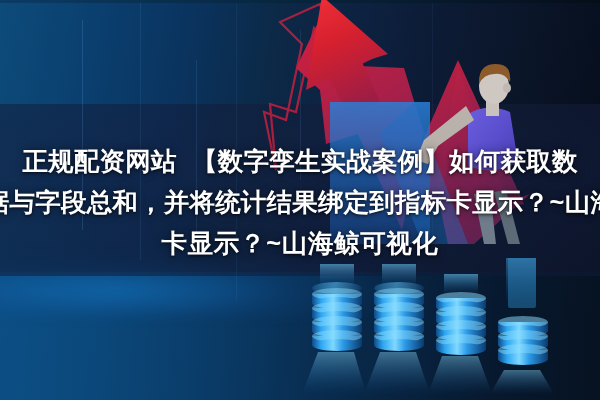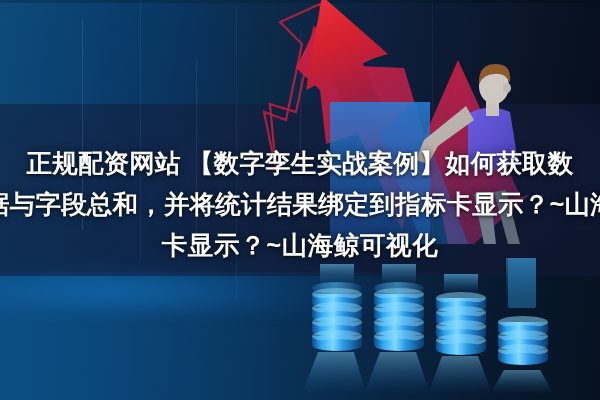--- a/index.html
+++ b/index.html
@@ -6,21 +6,21 @@
   html, body {
     margin: 0;
     padding: 0;
     background: #000;
   }
   #stage {
     position: relative;
     width: 600px;
     height: 400px;
     overflow: hidden;
-    font-family: Liberation Sans, sans-serif;
+    font-family: Liberation Mono, monospace;
     background: #0b1a31;
   }
 
   
   .bg-base {
     position: absolute;
     inset: 0;
     background:
       linear-gradient(100deg,
         #0d4b7a 0%,

